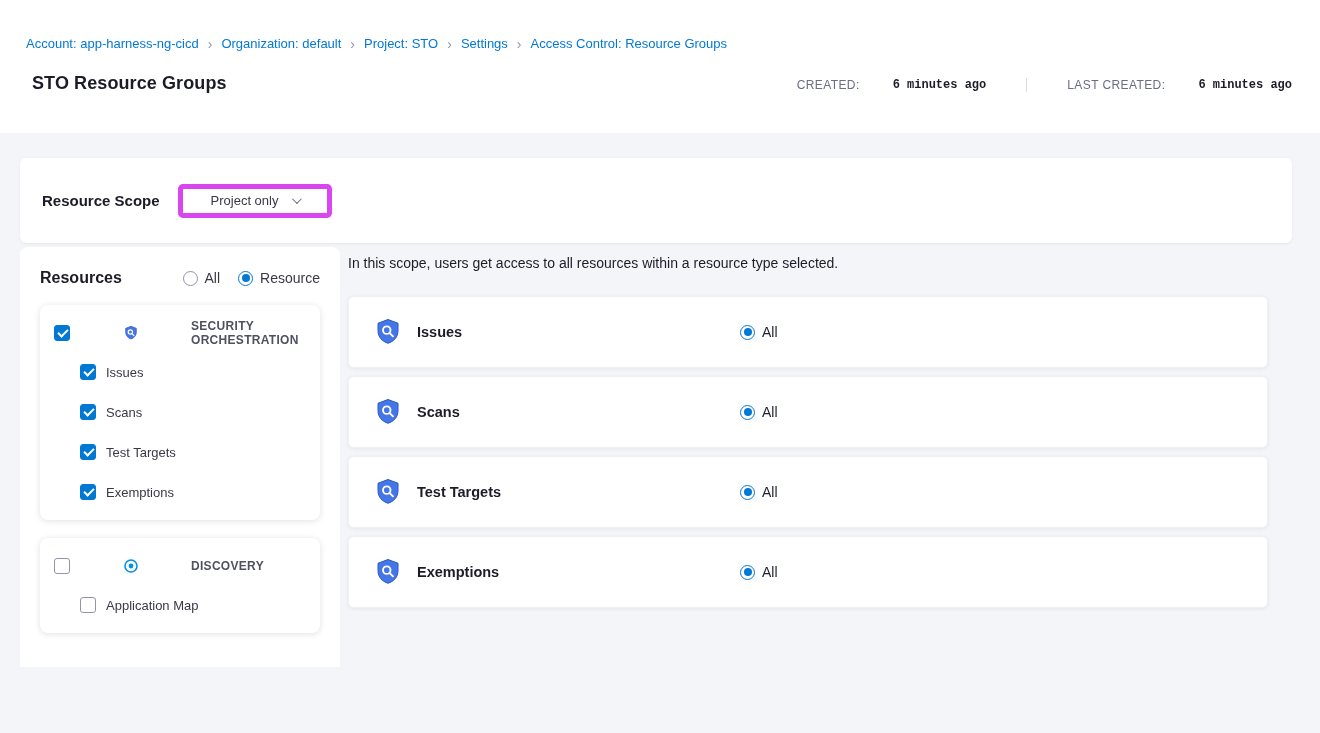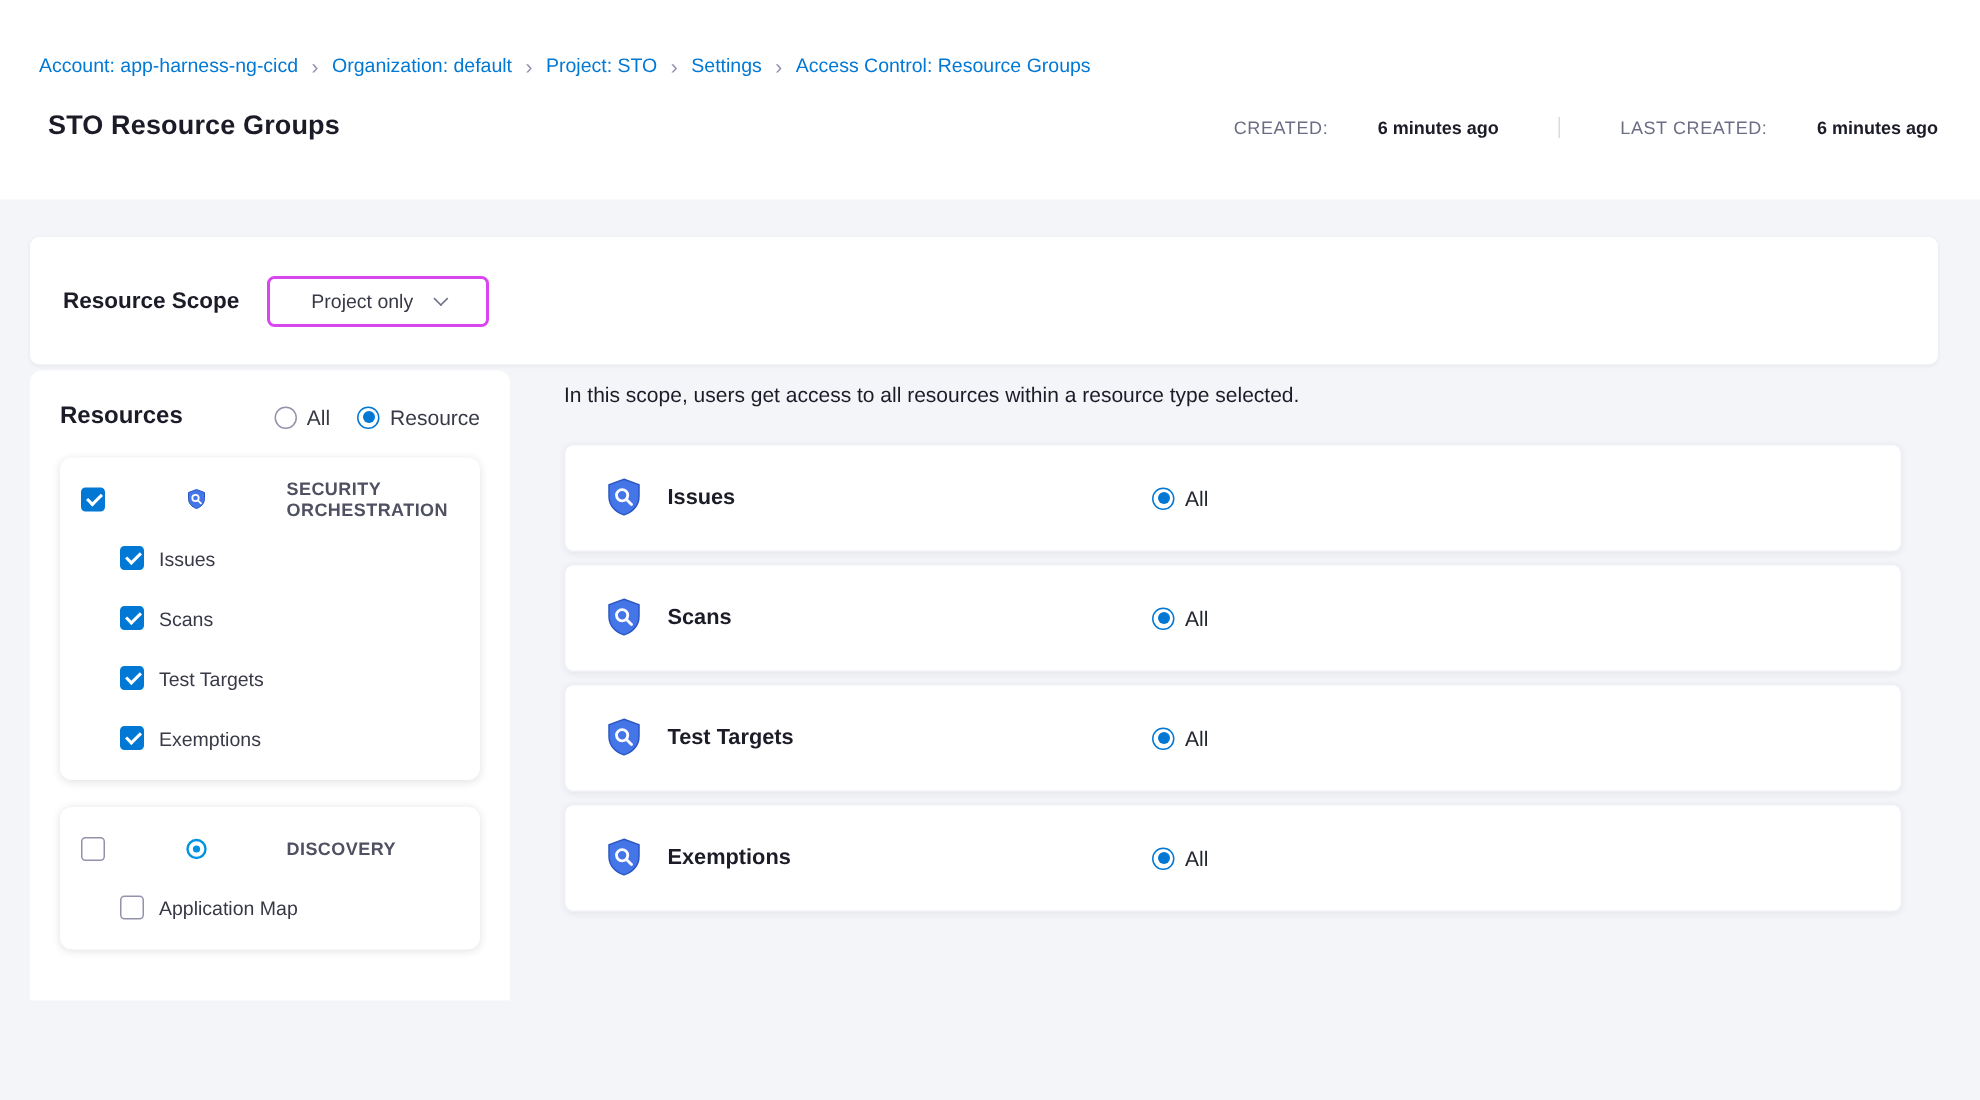--- a/index.html
+++ b/index.html
@@ -15,21 +15,21 @@
   
   .top-header { background:#fff; height:133px; padding:36px 28px 0 26px; flex:none; }
   .breadcrumb { display:flex; align-items:center; font-size:13px; }
   .crumb { color:#0278d5; text-decoration:none; cursor:pointer; }
   .crumb-sep { color:#9293ab; margin:0 9px; font-size:14px; line-height:1; }
   .crumb-sep::before { content:"›"; }
   .title-row { display:flex; justify-content:space-between; align-items:flex-end; margin-top:22px; }
   .page-title { font-size:18px; font-weight:700; color:#1c1c28; padding-left:6px; letter-spacing:.1px; }
   .meta { display:flex; align-items:center; font-size:12px; padding-bottom:2px;gap:28px; }
   .meta-label { color:#6b6d85; letter-spacing:.4px; }
-  .meta-value { color:#1c1c28; font-weight:600; margin-left:5px; }
+  .meta-value { color:#1c1c28; font-weight:600; margin-left:5px;font-family:Liberation Mono, monospace; }
   .meta-divider { width:1px; height:14px; background:#d9dae5; margin:0 12px; }
 
   
   .toolbar {
     margin-top:7px; background:#fff; height:68px; flex:none;
     display:flex; align-items:center; justify-content:space-between;
     padding:0 28px 0 22px; box-shadow:0 2px 4px rgba(40,41,61,.08);
     position:relative; z-index:2;
   }
   .toolbar-desc { font-size:14px; color:#1c1c28; }
@@ -43,21 +43,21 @@
 
   
   .content { flex:1; padding:25px 28px 0 20px; overflow:hidden; }
 
   .scope-card {
     background:#fff; border-radius:6px; height:85px; display:flex; align-items:center;
     padding:0 22px; box-shadow:0 1px 3px rgba(40,41,61,.07); margin-bottom:4px;
   }
   .scope-label { font-size:15px; font-weight:700; color:#1c1c28; margin-right:18px; }
   .select {
-    display:flex; align-items:center; background:#fff; border:2px solid #d946ef;
+    display:flex; align-items:center; background:#fff; border:5px solid #d946ef;
     border-radius:5px; height:34px; padding:0 28px; font-size:13px; color:#383946; cursor:pointer;
   }
   .select-value { margin-right:14px; }
   .chevron-down { width:7px; height:7px; border-right:1.5px solid #6b6d85;
     border-bottom:1.5px solid #6b6d85; transform:rotate(45deg) translateY(-2px); }
 
   .columns { display:flex; align-items:flex-start; height:100%; }
 
   
   .resources-panel {
@@ -83,21 +83,21 @@
   .checkbox.checked { background:#0278d5; border-color:#0278d5; }
   .checkbox.checked::after { content:""; position:absolute; left:4.5px; top:1px;
     width:4px; height:8px; border:solid #fff; border-width:0 2px 2px 0; transform:rotate(45deg); }
   .group-icon { margin-left:9px; display:flex; align-items:center; }
   .group-label { margin-left:8px; font-size:12px; font-weight:600; color:#4f5162; letter-spacing:.3px; }
   .group-items { margin-left:26px; padding:4px 0 2px; }
   .item-row { display:flex; align-items:center; height:40px; cursor:pointer; }
   .item-label { margin-left:10px; font-size:13px; color:#383946; }
 
   
-  .scope-detail { flex:1; margin-left:36px; padding-right:24px; }
+  .scope-detail { flex:1; margin-left:8px; padding-right:24px; }
   .scope-desc { font-size:14px; color:#1c1c28; margin:8px 0 25px; }
   .resource-row {
     background:#fff; border-radius:6px; height:72px; margin-bottom:8px;
     display:flex; align-items:center; padding:0 24px;
     box-shadow:0 1px 4px rgba(40,41,61,.07); border:1px solid #f0f1f6;
   }
   .row-icon { flex:none; display:flex; align-items:center; margin-right:14px; }
   .row-label { font-size:14.5px; font-weight:700; color:#1c1c28; width:323px; flex:none; }
   .row-access { display:flex; align-items:center; font-size:14px; color:#22272f; }
 </style>

